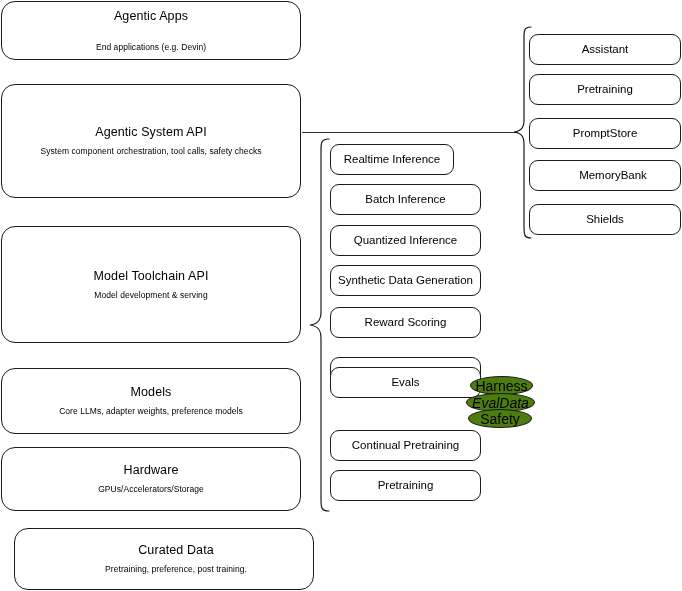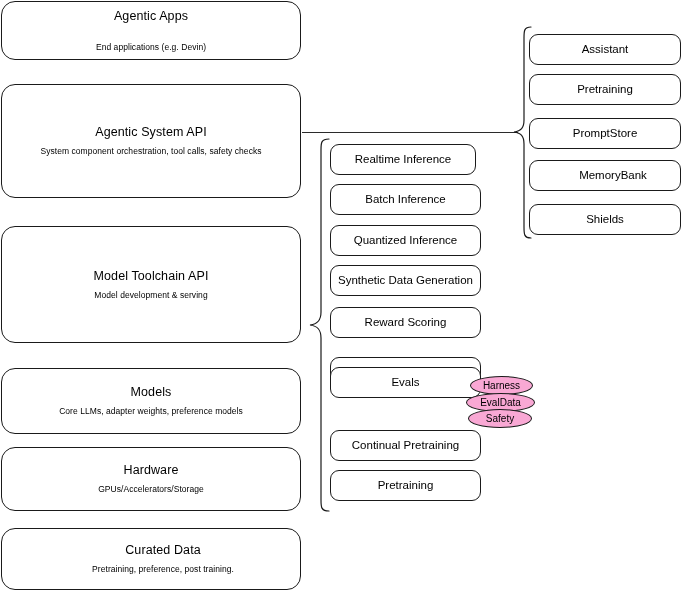--- a/index.html
+++ b/index.html
@@ -60,27 +60,27 @@
     font-size: 11.5px;
   }
   .pill .label {
     font-size: 11.5px;
   }
 
   
   .chip {
     position: absolute;
     box-sizing: border-box;
-    background: #f9a8d4;
+    background: #4d7c0f;
     border: 1px solid #1a1a1a;
     border-radius: 50%/50%;
     display: flex;
     align-items: center;
     justify-content: center;
-    font-size: 10px;
+    font-size: 14px;
     line-height: 1;
     z-index: 5;
   }
 
   
   .connector {
     position: absolute;
     background: #2b2b2b;
     height: 1px;
   }
@@ -114,34 +114,34 @@
   <div class="node layer" style="left:1px; top:368px; width:300px; height:66px;">
     <div class="title">Models</div>
     <div class="subtitle">Core LLMs, adapter weights, preference models</div>
   </div>
 
   <div class="node layer" style="left:1px; top:447px; width:300px; height:64px;">
     <div class="title">Hardware</div>
     <div class="subtitle">GPUs/Accelerators/Storage</div>
   </div>
 
-  <div class="node layer" style="left:1px; top:528px; width:300px; height:62px;padding-left:24px;">
+  <div class="node layer" style="left:14px; top:528px; width:300px; height:62px;padding-left:24px;">
     <div class="title">Curated Data</div>
     <div class="subtitle">Pretraining, preference, post training.</div>
   </div>
 
   <div class="connector" style="left:302px; top:132px; width:216px;"></div>
 
   <div class="brace" style="left:308px; top:138px; width:22px; height:374px;">
     <svg width="22" height="374" viewBox="0 0 22 374">
       <path d="M21 1 C 13 1, 13 5, 13 12 L 13 174 C 13 182, 10 186, 2 187 C 10 188, 13 192, 13 200 L 13 362 C 13 369, 13 373, 21 373" fill="none" stroke="#1a1a1a" stroke-width="1.2" stroke-linecap="round"></path>
     </svg>
   </div>
 
-  <div class="node pill" style="left:330px; top:144px; width:146px; height:31px;">
+  <div class="node pill" style="left:330px; top:144px; width:124px; height:31px;">
     <span class="label">Realtime Inference</span>
   </div>
 
   <div class="node pill" style="left:330px; top:184px; width:151px; height:31px;">
     <span class="label">Batch Inference</span>
   </div>
 
   <div class="node pill" style="left:330px; top:225px; width:151px; height:31px;">
     <span class="label">Quantized Inference</span>
   </div>
@@ -167,21 +167,21 @@
   </div>
 
   <div class="node pill" style="left:330px; top:470px; width:151px; height:31px;">
     <span class="label">Pretraining</span>
   </div>
 
   <div class="chip" style="left:470px; top:376px; width:63px; height:19px;">
     <span>Harness</span>
   </div>
 
-  <div class="chip" style="left:466px; top:393px; width:69px; height:19px;">
+  <div class="chip" style="left:466px; top:393px; width:69px; height:19px;font-style:italic;">
     <span>EvalData</span>
   </div>
 
   <div class="chip" style="left:468px; top:409px; width:64px; height:19px;">
     <span>Safety</span>
   </div>
 
   <div class="brace" style="left:512px; top:26px; width:20px; height:214px;">
     <svg width="20" height="214" viewBox="0 0 20 214">
       <path d="M19 1 C 12 1, 12 5, 12 12 L 12 94 C 12 102, 9 105, 2 106 C 9 107, 12 110, 12 118 L 12 201 C 12 208, 12 212, 19 212" fill="none" stroke="#1a1a1a" stroke-width="1.2" stroke-linecap="round"></path>

